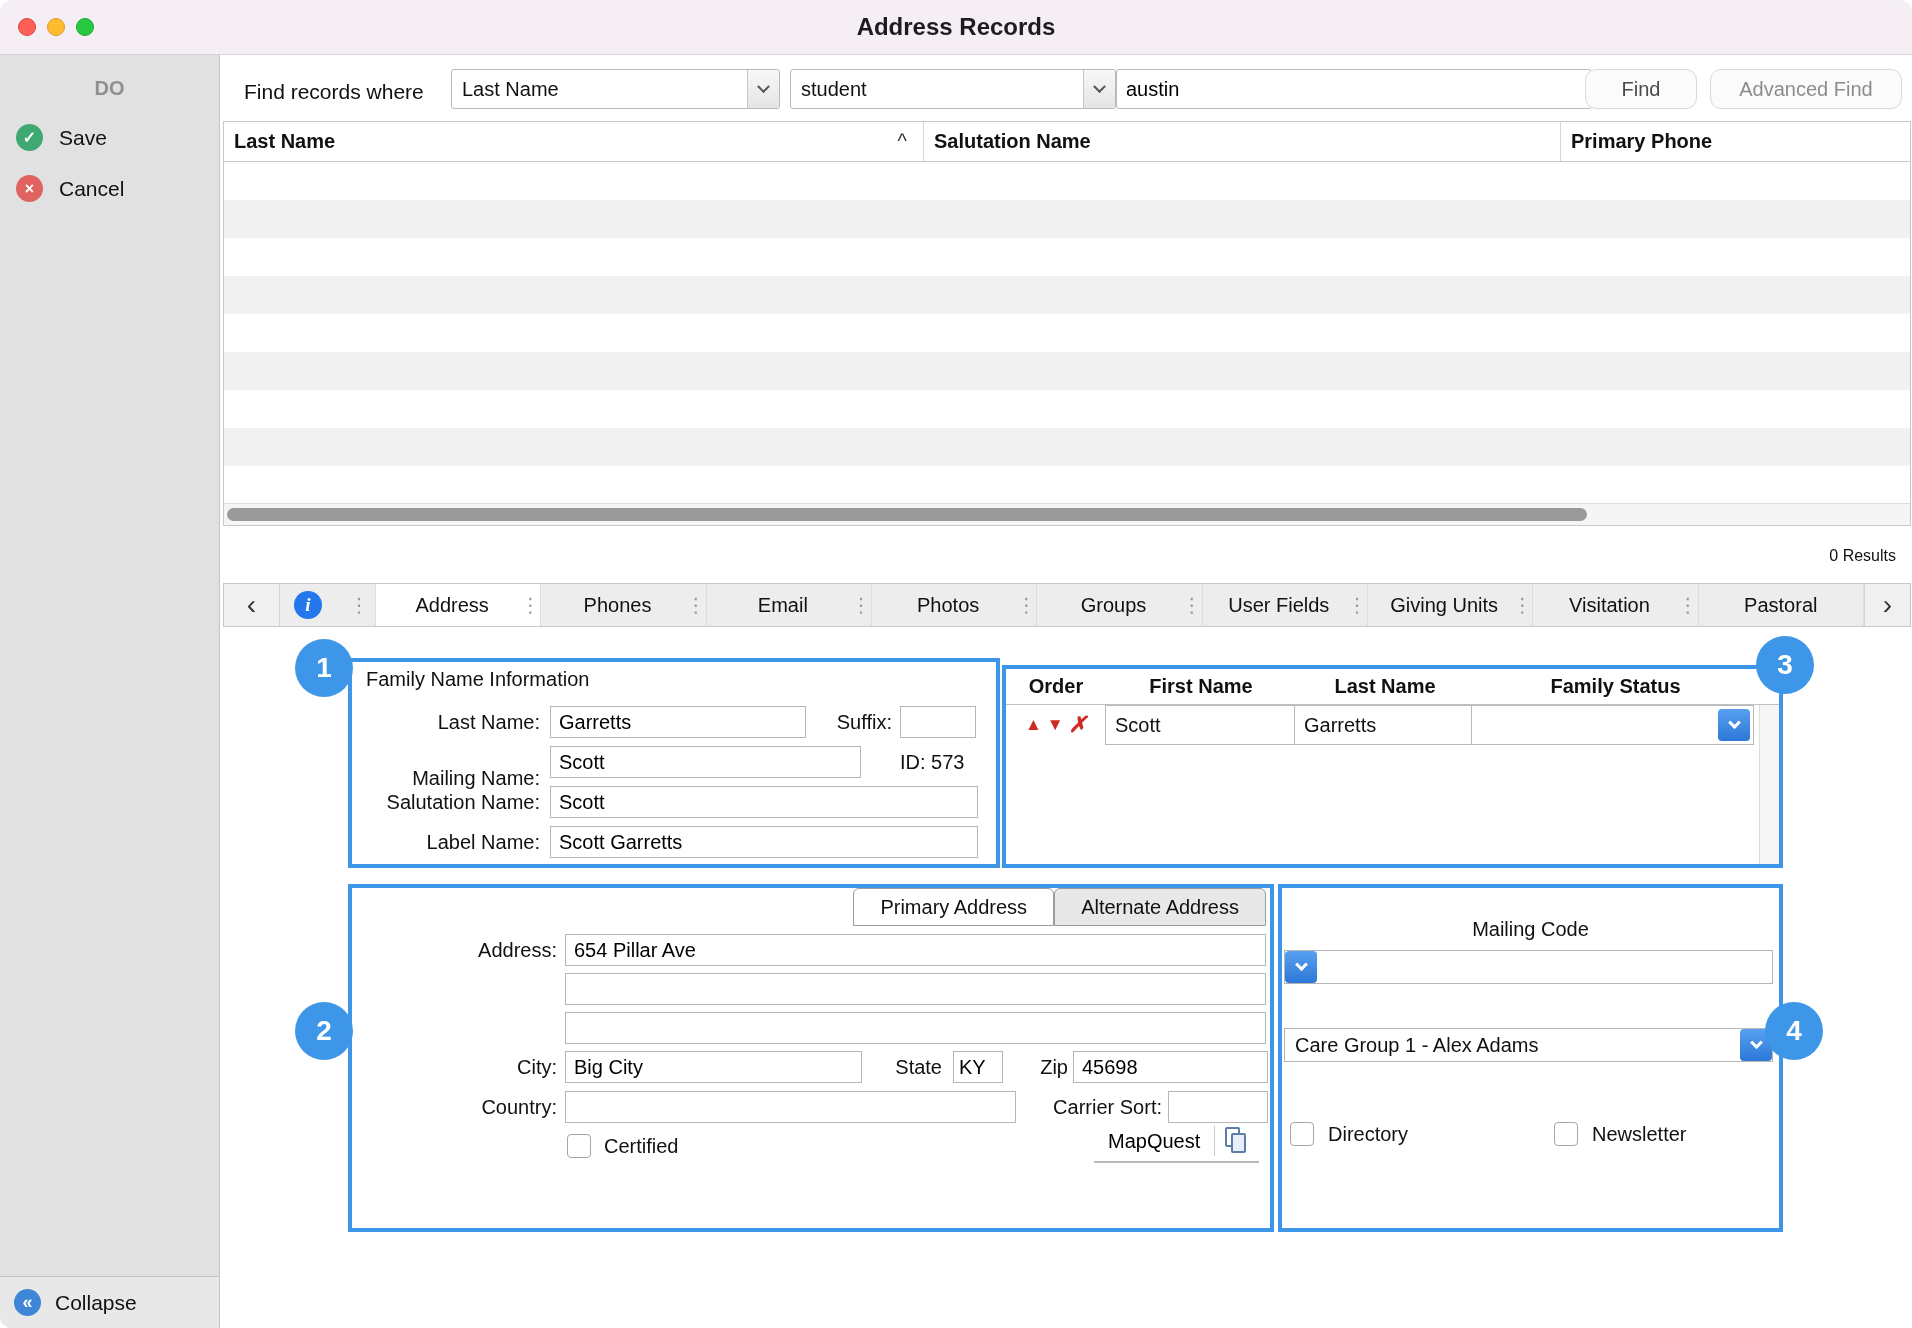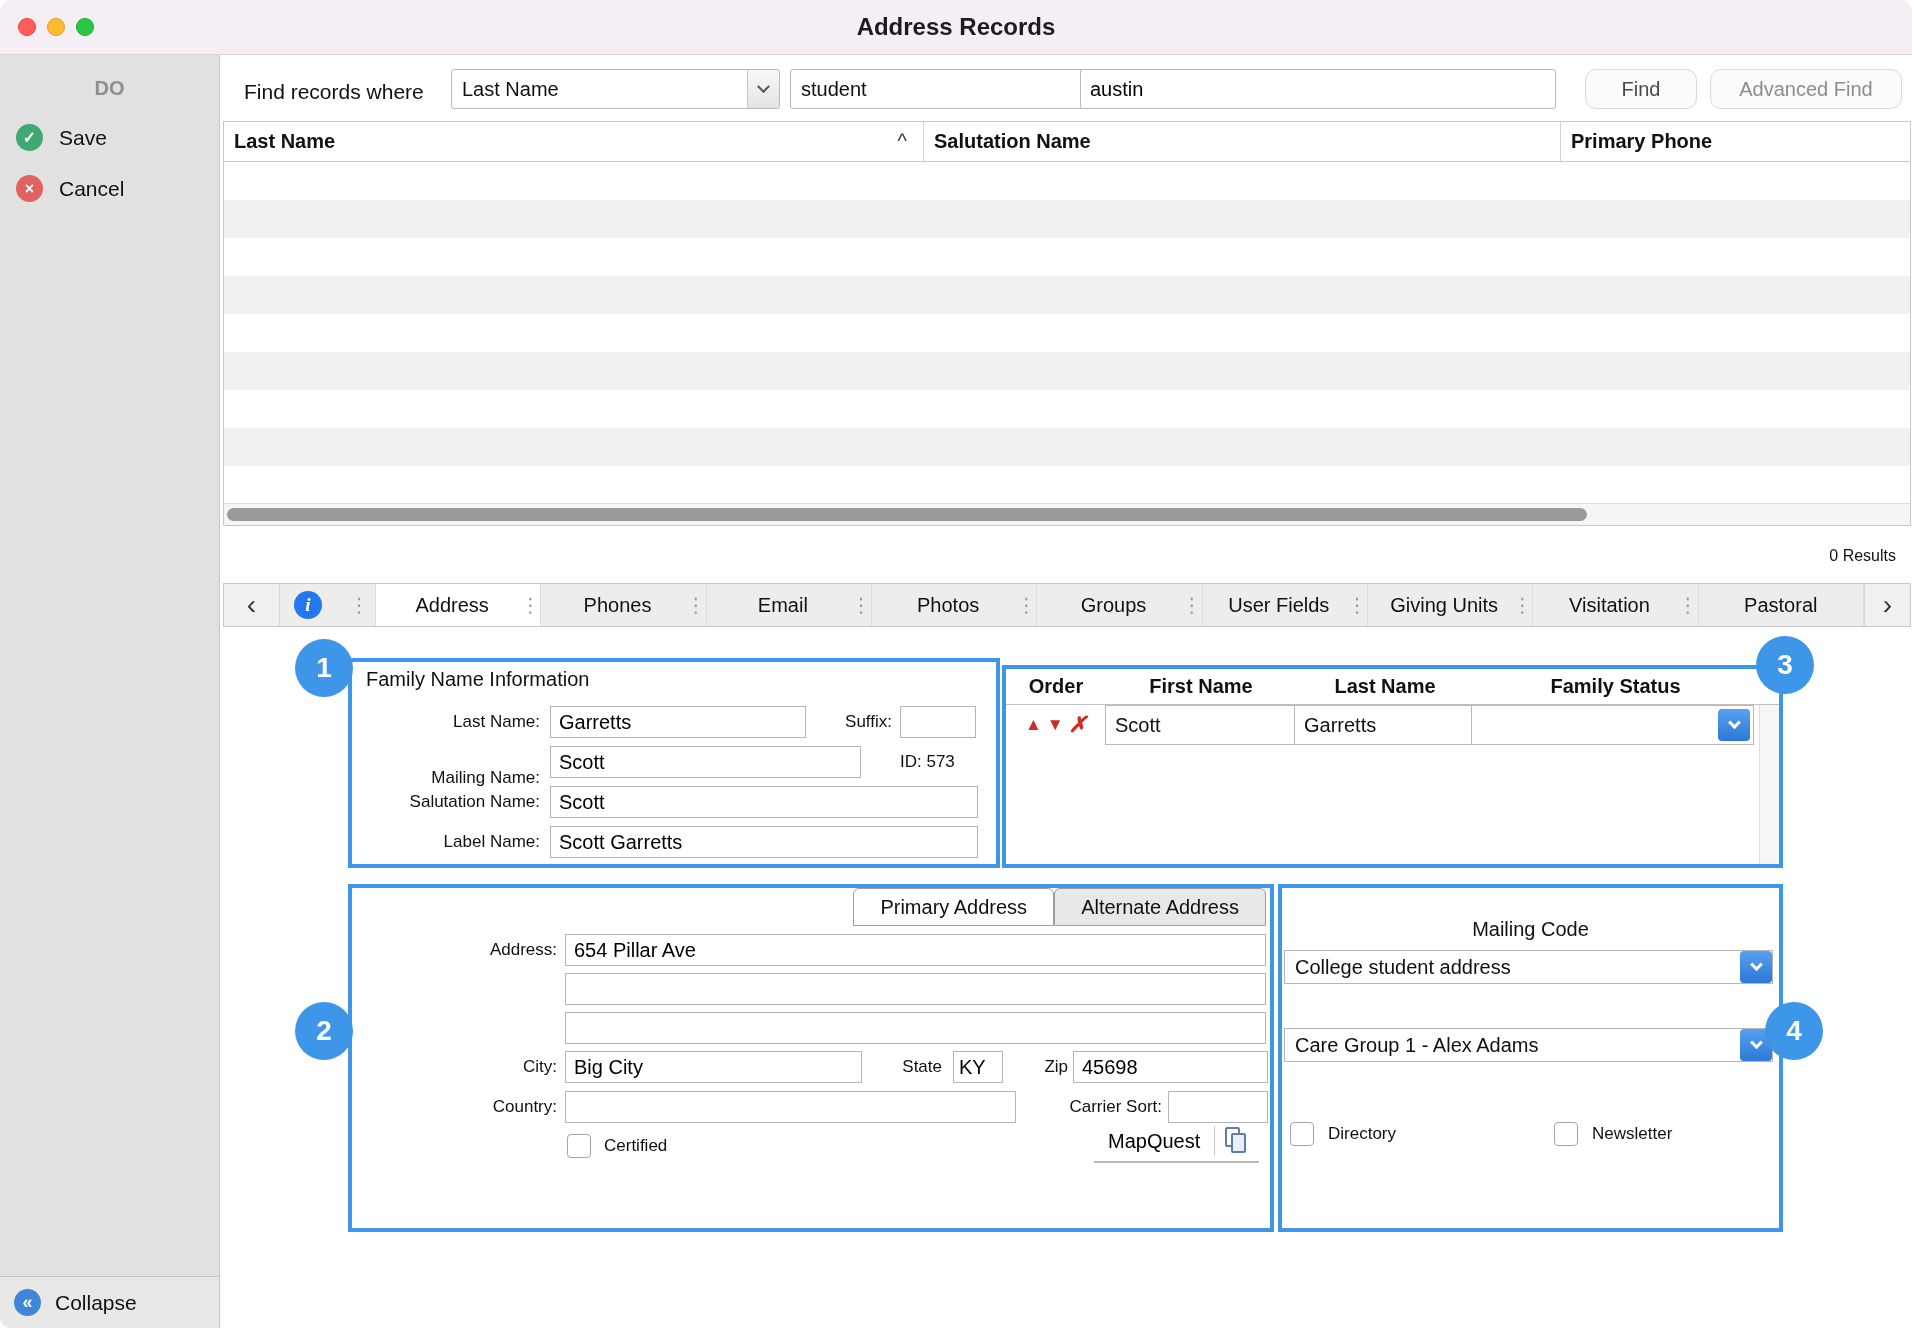--- a/index.html
+++ b/index.html
@@ -40,21 +40,21 @@
       font-size:20px;padding:0 9px;height:40px;}
   .dd{position:absolute;height:40px;border:1px solid #b9b9b9;border-radius:3px;background:#fff;
       display:flex;align-items:center;cursor:pointer;}
   .dd-value{flex:1;padding-left:10px;font-size:20px;white-space:nowrap;overflow:hidden;}
   .dd-btn{width:32px;height:100%;border-left:1px solid #c6c6c6;background:linear-gradient(#f8f8f8,#e4e4e4);
           display:flex;align-items:center;justify-content:center;border-radius:0 3px 3px 0;}
   .chv{width:9px;height:9px;border-right:2px solid #555;border-bottom:2px solid #555;
        transform:rotate(45deg) translate(-2px,-2px);}
   .dd-field{left:231px;top:14px;width:329px;}
   .dd-op{left:570px;top:14px;width:326px;}
-  .search-input{position:absolute;left:860px;top:14px;width:476px;border-radius:3px;}
+  .search-input{position:absolute;left:896px;top:14px;width:476px;border-radius:3px;}
   .btn{position:absolute;top:14px;height:40px;background:#fbfbfb;border:1px solid #d9d9d9;border-radius:11px;
        font-size:20px;font-family:"Liberation Sans",sans-serif;cursor:pointer;}
   .btn.find{left:1365px;width:112px;color:#4a4a4a;}
   .btn.advfind{left:1490px;width:192px;color:#8c8c8c;}
 
   
   .results-table{position:absolute;left:3px;top:66px;width:1688px;border:1px solid #c8c8c8;background:#fff;}
   .rt-header{display:flex;height:40px;border-bottom:1px solid #c8c8c8;font-size:20px;font-weight:700;}
   .rt-col{display:flex;align-items:center;padding-left:10px;}
   .rt-col.c1{width:700px;border-right:1px solid #d5d5d5;}
@@ -90,21 +90,21 @@
   .anno.a3{left:1536px;top:581px;}
   .anno.a4{left:1545px;top:947px;}
 
   
   .bluebox{position:absolute;border:4px solid #3e96e8;background:#fff;}
   .box1{left:128px;top:603px;width:652px;height:210px;}
   .box3{left:782px;top:610px;width:781px;height:203px;}
   .box2{left:128px;top:829px;width:926px;height:348px;}
   .box4{left:1058px;top:829px;width:505px;height:348px;}
 
-  .flabel{position:absolute;font-size:17px;line-height:32px;text-align:right;white-space:nowrap;}
+  .flabel{position:absolute;font-size:20px;line-height:32px;text-align:right;white-space:nowrap;}
   .fin{position:absolute;height:32px;border:1px solid #b5b5b5;background:#fff;font-size:20px;
        padding:0 8px;font-family:"Liberation Sans",sans-serif;}
 
   
   .fni-title{position:absolute;top:6px;left:14px;font-size:20px;}
   
   .m-header{display:flex;height:36px;border-bottom:1px solid #c0c0c0;font-size:20px;font-weight:700;align-items:center;}
   .m-hc{text-align:center;}
   .m-hc.o{width:100px;}.m-hc.f{width:190px;}.m-hc.l{width:178px;}.m-hc.s{width:283px;}
   .m-row{display:flex;height:40px;}
@@ -335,21 +335,20 @@
           <span class="copy-icon">
             <span class="page back"></span>
               <span class="page front"></span>
           </span>
         </div>
       </div>
 
       <div class="bluebox box4">
         <div class="ctr-label" style="top:30px;">Mailing Code</div>
         <div class="dd-blue" style="top:62px;">
-          <span class="dd-value">College student address</span>
           <span class="blue-btn" style="width:32px;height:32px;">
               <span class="wchv"></span>
             </span>
         </div>
         <div class="dd-blue" style="top:140px;">
           <span class="dd-value">Care Group 1 - Alex Adams</span>
           <span class="blue-btn" style="width:32px;height:32px;">
               <span class="wchv"></span>
             </span>
         </div>

